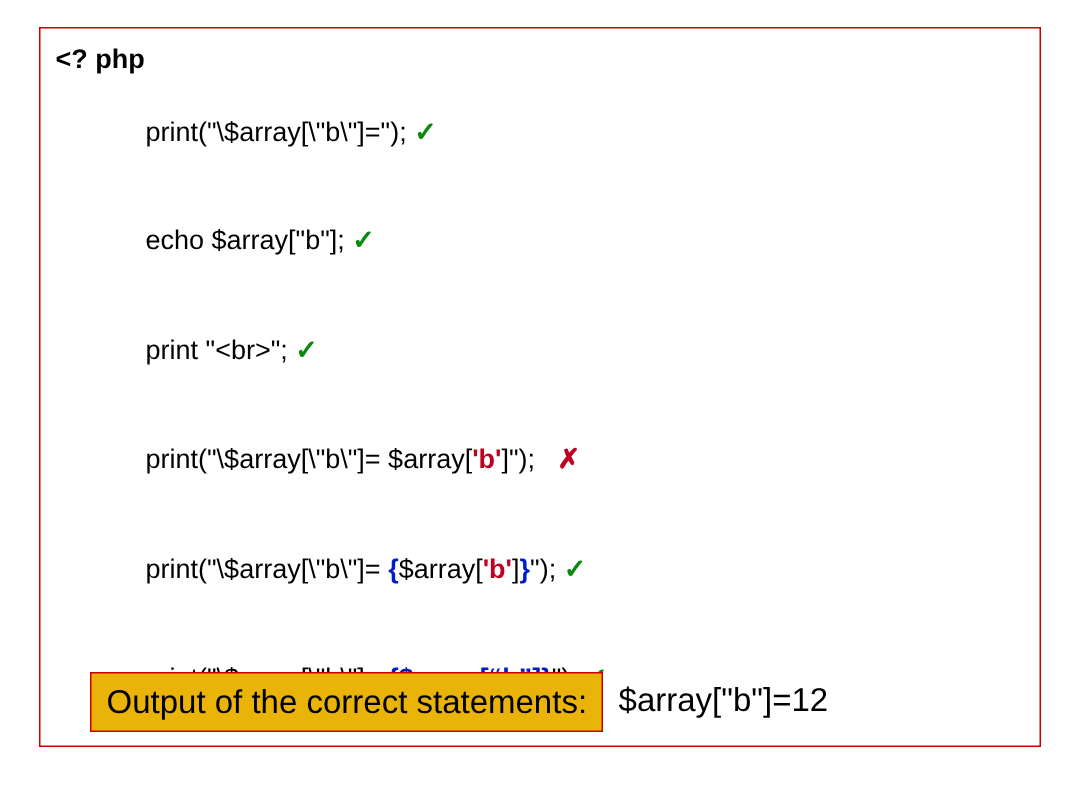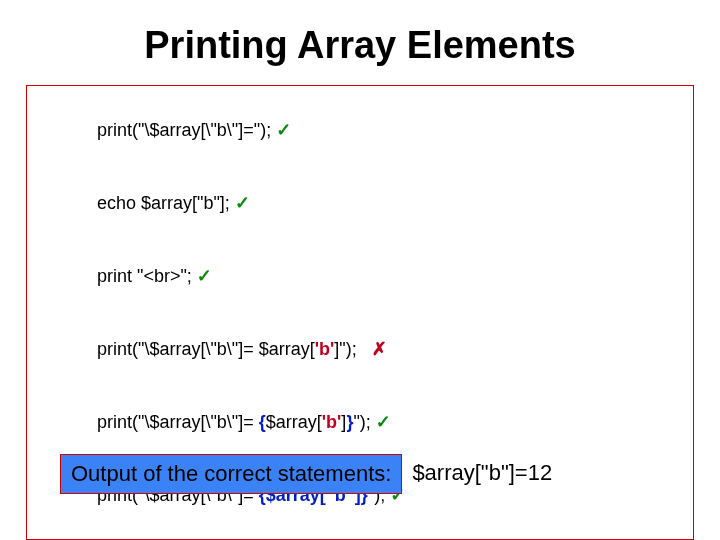--- a/index.html
+++ b/index.html
@@ -7,31 +7,31 @@
   .title{font-size:38px;font-weight:bold;text-align:center;margin-top:24px;letter-spacing:0px}
   .codebox{margin:18px 26px 0 26px;border:1.5px solid #c00;padding:8px 10px 8px 10px;font-family:Arial,Helvetica,sans-serif;font-size:18px;line-height:1.35}
   .codebox .row{white-space:pre}
   .b{font-weight:bold}
   .ind{padding-left:30px}
   .ok{color:#0a8a0a;font-weight:bold}
   .bad{color:#c00020;font-weight:bold}
   .color-red{color:#c00020;font-weight:bold}
   .color-blue{color:#001ec8;font-weight:bold}
   .bottom{position:absolute;left:60px;top:430px;display:flex;align-items:stretch;font-size:22px}
-  .outlabel{border:1.5px solid #c00;padding:6px 10px;background:#3b82f6}
+  .outlabel{border:1.5px solid #c00;padding:6px 10px;background:#eab308}
   .outval{padding:6px 10px}
 </style>
 </head>
 <body>
 
 <div class="slide">
 
-  <div class="title">Printing Array Elements</div>
 
   <div class="codebox">
+    <div class="row b">&lt;? php</div>
 
 
     <div class="row ind">
       <span>print("\$array[\"b\"]="); </span><span class="ok">✓</span>
     </div>
 
     <div class="row ind">
       <span>echo $array["b"]; </span><span class="ok">✓</span>
     </div>
 

